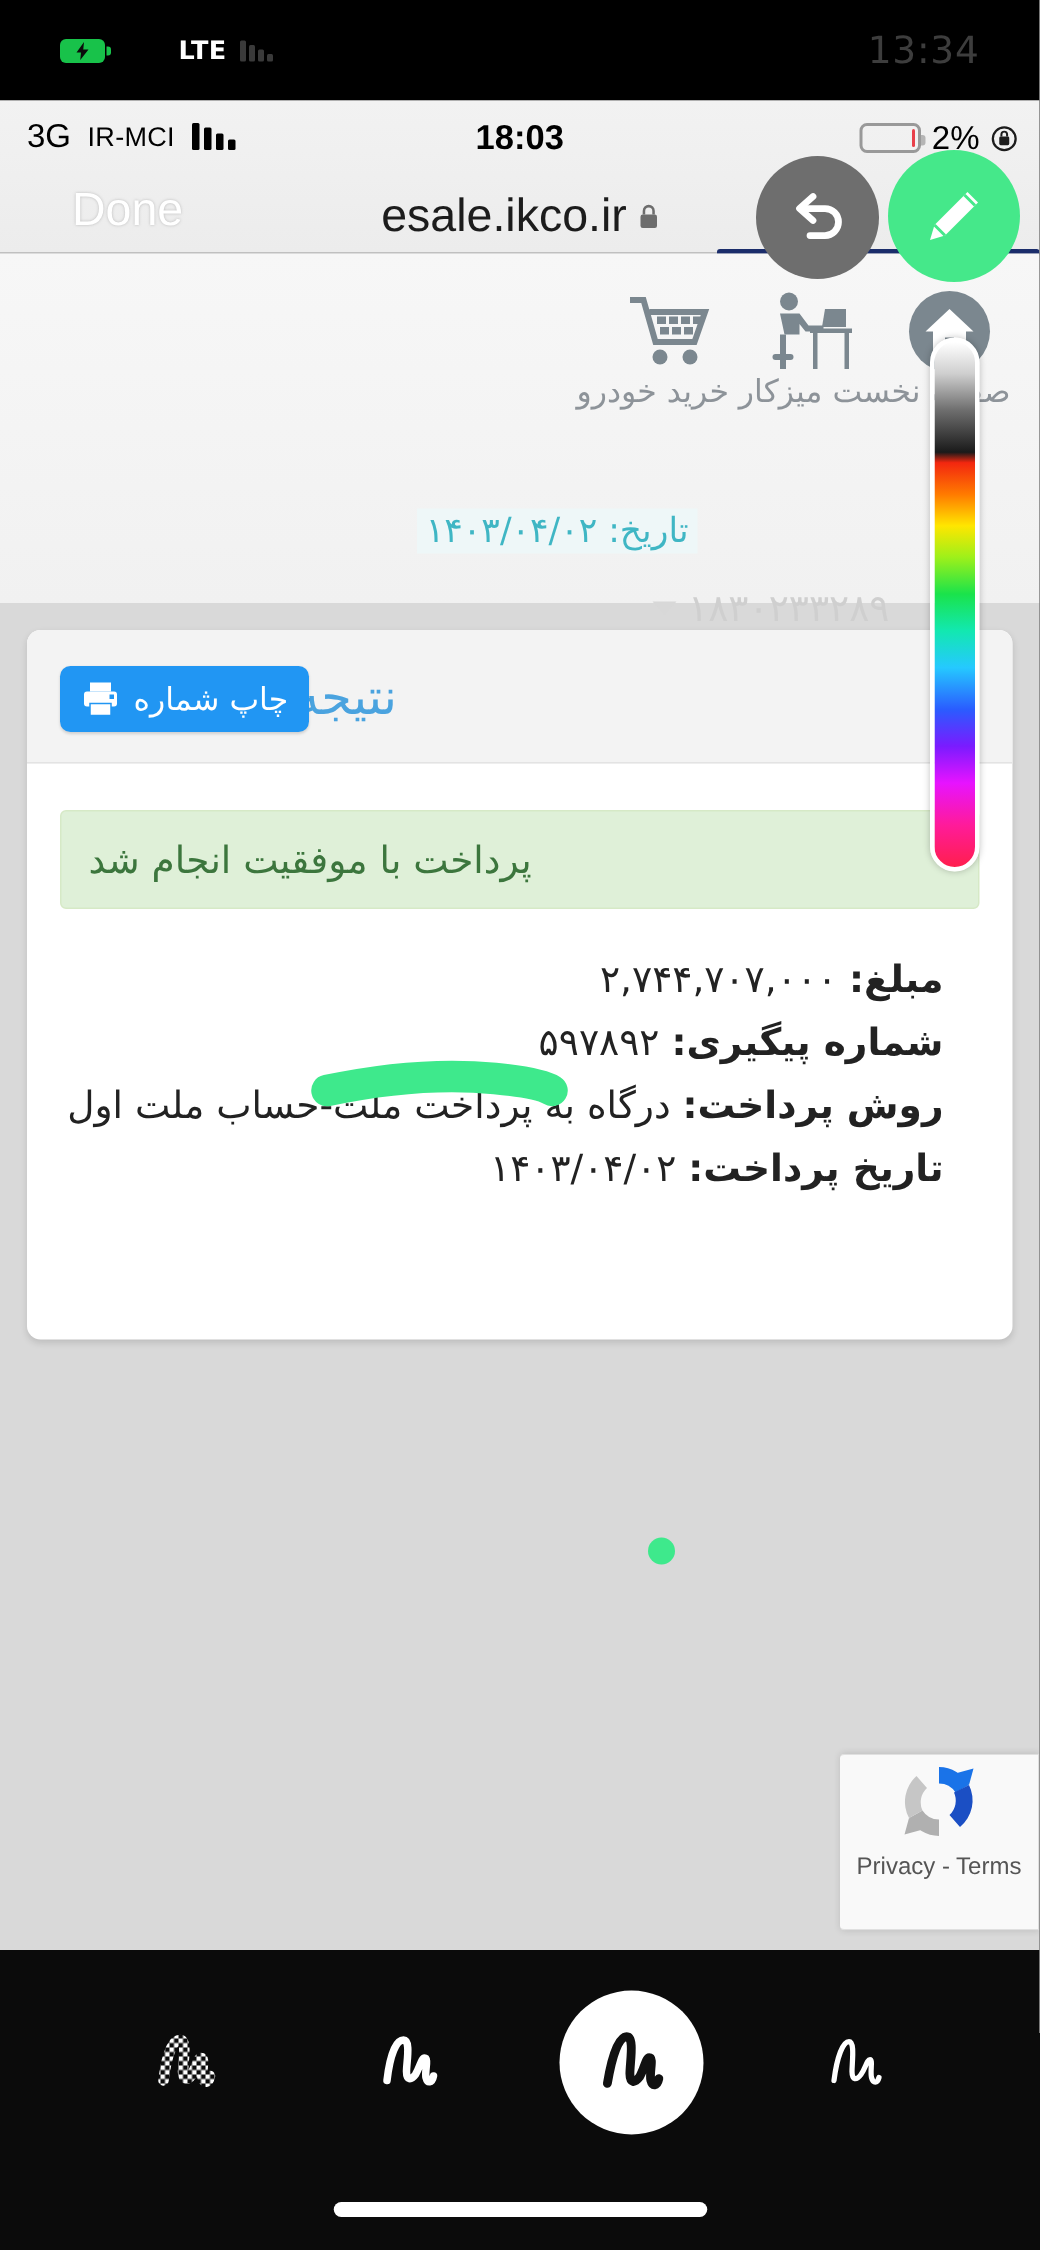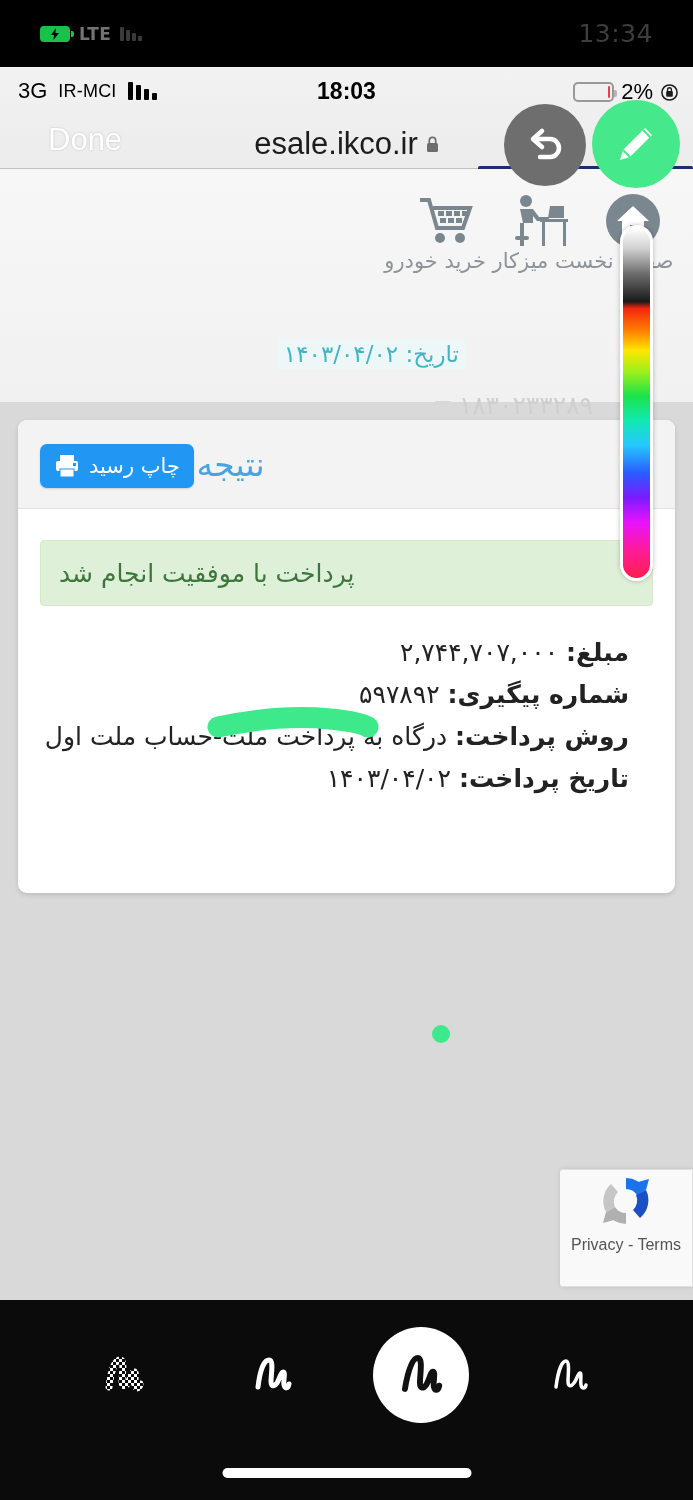--- a/index.html
+++ b/index.html
@@ -17,21 +17,21 @@
     background:#000; color:#4a4a4a;
     display:flex; align-items:center; justify-content:space-between;
     padding:0 40px;
   }
   .os-clock { font-size:25px; font-weight:500; letter-spacing:.5px; color:#3d3d3d; }
   .os-right { display:flex; align-items:center; gap:9px; }
   .os-sig { display:flex; align-items:flex-end; gap:2px; height:15px; }
   .os-sig i { display:block; width:4px; background:#3a3a3a; border-radius:1px; }
   .os-sig i:nth-child(1){height:5px;} .os-sig i:nth-child(2){height:8px;}
   .os-sig i:nth-child(3){height:11px;} .os-sig i:nth-child(4){height:14px;}
-  .os-lte { font-size:17px; font-weight:600; color:#737373; letter-spacing:.3px; }
+  .os-lte { font-size:17px; font-weight:600; color:#ffffff; letter-spacing:.3px;margin-left:40px; }
   .os-batt {
     width:30px; height:16px; border-radius:4px; background:#18c24a;
     position:relative; display:flex; align-items:center; justify-content:center;
   }
   .os-batt:after{ content:""; position:absolute; right:-4px; top:5px; width:3px; height:6px;
     background:#18c24a; border-radius:0 2px 2px 0;}
   .os-bolt { width:10px; height:12px; }
 
   
   .sb {
@@ -304,21 +304,21 @@
     </div>
 
     <div class="orderno">
       <span>۱۸۳۰۲۳۳۲۸۹</span>
       <span class="caret-dn"></span>
     </div>
 
     <div class="card">
       <div class="card-head">
         <div class="print-btn">
-          <span>چاپ رسید</span>
+          <span>چاپ شماره</span>
           <svg class="pic" viewBox="0 0 26 24">
             <rect x="6" y="1" width="14" height="6" fill="#fff"></rect>
             <rect x="2" y="7" width="22" height="10" rx="2" fill="#fff"></rect>
             <rect x="6" y="15" width="14" height="8" fill="#fff" stroke="#2196f3" stroke-width="1"></rect>
             <rect x="19" y="9" width="3" height="3" fill="#2196f3"></rect>
           </svg>
         </div>
         <div class="card-title">
           <span>نتیجه پرداخت</span>
           <svg class="tic" viewBox="0 0 34 34">

